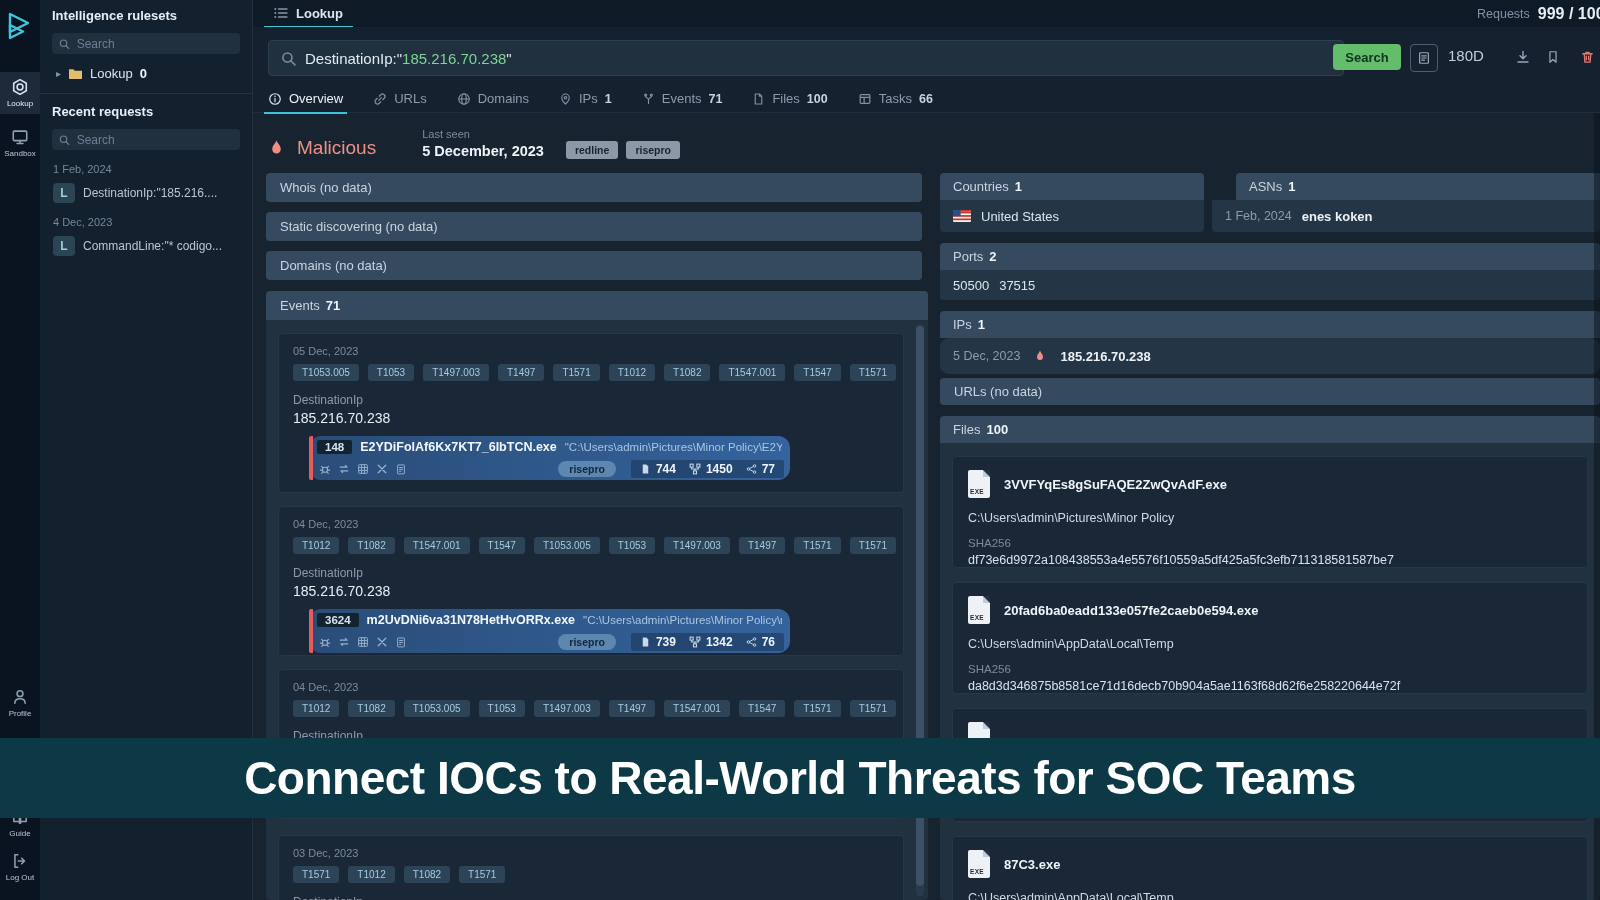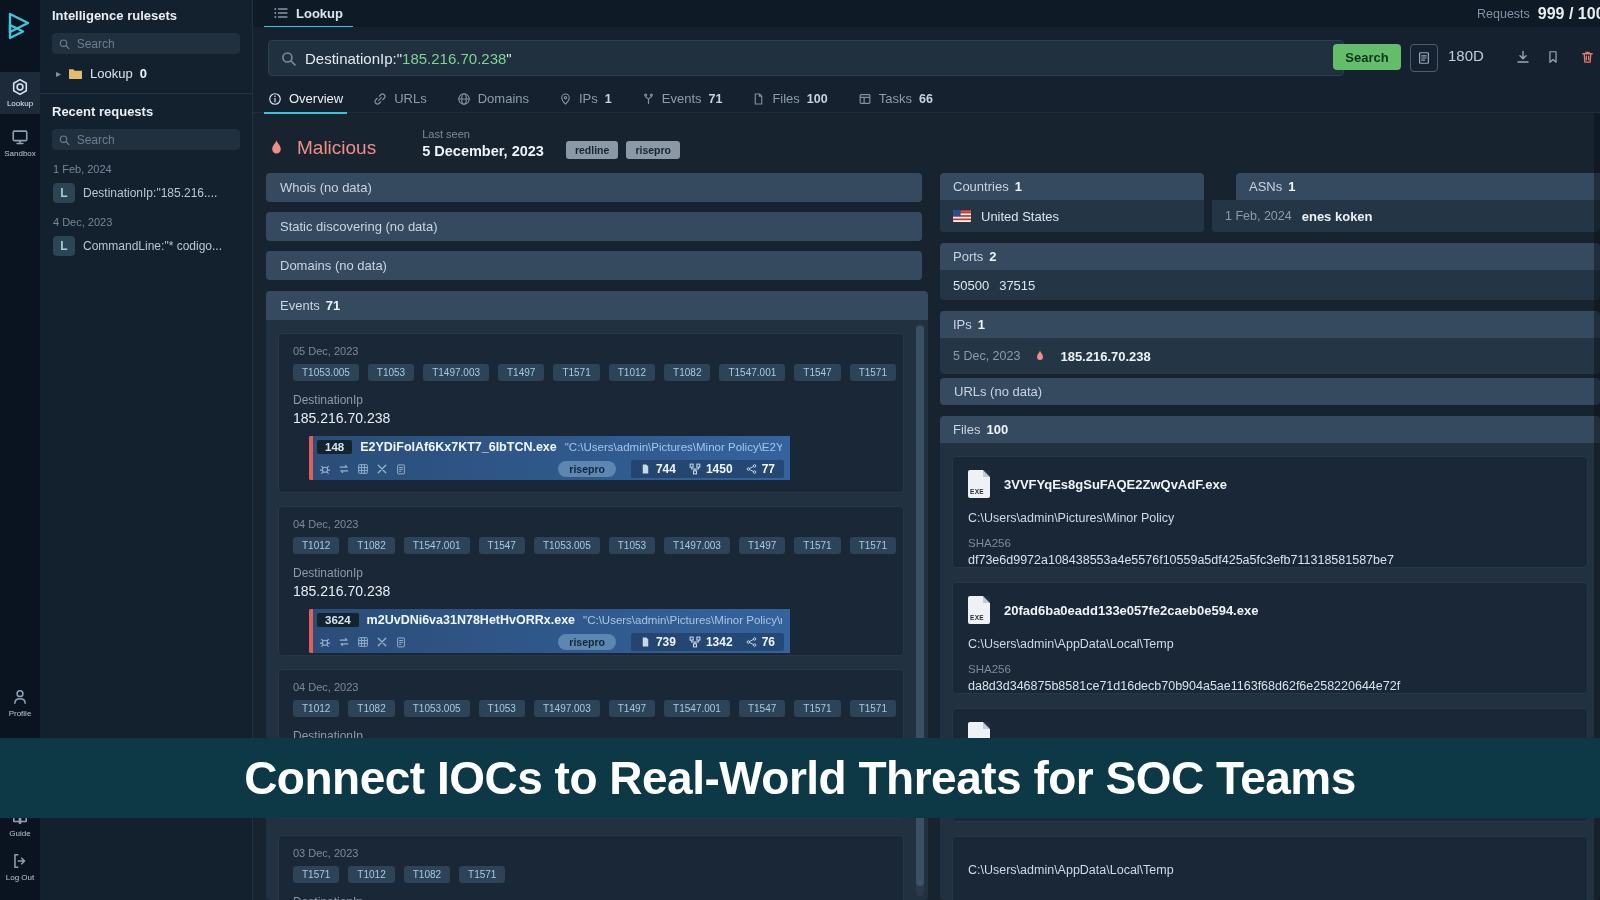--- a/index.html
+++ b/index.html
@@ -80,21 +80,21 @@
   
   .epanel{position:absolute;left:266px;top:320px;width:662px;height:580px;background:#223140;border-radius:0 0 4px 4px;overflow:hidden;padding:13px 24px 0 12px;box-sizing:border-box;}
   .escroll{position:absolute;right:4px;top:4px;width:8px;height:572px;background:#2a3a4b;border-radius:4px;}
   .escroll .thumb{position:absolute;left:0;top:2px;width:8px;height:560px;background:#3c5066;border-radius:4px;}
   .ecard{background:#1a2736;border:1px solid #273748;border-radius:4px;padding:11px 14px;box-sizing:border-box;margin-bottom:13px;}
   .edate{font-size:11px;color:#7c8b9c;}
   .etags{display:flex;gap:9px;margin-top:7px;flex-wrap:nowrap;}
   .ttag{background:#2c4358;color:#a6cbdf;font-size:10px;border-radius:3px;padding:3px 9px;white-space:nowrap;}
   .efield{font-size:12px;color:#8c9aab;margin-top:12px;}
   .evalue{font-size:14px;color:#e8eef5;margin-top:3px;}
-  .frow{position:relative;margin-top:10px;margin-left:16px;width:477px;background:linear-gradient(90deg,#2a4d78,#34639d);border-radius:0;padding-left:4px;}
+  .frow{position:relative;margin-top:10px;margin-left:16px;width:477px;background:linear-gradient(90deg,#2a4d78,#34639d);border-radius:12px;padding-left:4px;}
   .frow::before{content:"";position:absolute;left:0;top:0;bottom:0;width:4px;background:#e35d5d;border-radius:2px 0 0 2px;}
   .fline1{display:flex;align-items:center;height:22px;gap:8px;padding:0 8px 0 4px;}
   .fcount{background:#132330;color:#d6e4f2;font-size:11.5px;font-weight:bold;border-radius:2px;padding:1px 8px;}
   .fname{font-size:12.5px;font-weight:bold;color:#f2f7fc;white-space:nowrap;}
   .fpath{font-size:11.5px;color:#a9c6e2;white-space:nowrap;overflow:hidden;flex:1;}
   .fline2{display:flex;align-items:center;height:22px;gap:7px;padding:0 6px;}
   .fline2 .ai{color:#b9d2e8;opacity:.75;}
   .fspacer{flex:1;}
   .fpill{background:#5d87b0;color:#102639;font-size:10.5px;font-weight:bold;border-radius:9px;padding:2px 11px;}
   .fstats{display:flex;align-items:center;gap:13px;background:rgba(13,32,54,.38);border-radius:2px;padding:2px 9px;margin-left:8px;}
@@ -559,21 +559,21 @@
   </div>
   <div class="pbody" style="left:940px;top:270px;width:660px;height:30px;">
     <span>50500</span>
     <span>37515</span>
   </div>
 
   <div class="phead" style="left:940px;top:311px;width:660px;">
     <span>IPs</span>
       <b>1</b>
   </div>
-  <div class="pbody" style="left:940px;top:338px;width:660px;height:36px;gap:14px;">
+  <div class="pbody" style="left:940px;top:338px;width:660px;height:36px;gap:14px;border-radius:9px;">
     <span style="color:#8c9cac;font-size:12.5px;">5 Dec, 2023</span>
     <svg width="12" height="15" viewBox="0 0 16 18" style="color:#ef8e84;">
         <path fill="currentColor" d="M8 1 C8.5 4.2 12 5.8 12 9.6 A4 4 0 0 1 4 9.6 C4 5.8 7.5 4.2 8 1 Z"></path>
       </svg>
     <span style="font-weight:bold;color:#edf2f7;">185.216.70.238</span>
   </div>
 
   <div class="bar" style="left:940px;top:378px;width:660px;height:27px;">
     <span>URLs (no data)</span>
   </div>
@@ -607,20 +607,26 @@
       <div class="fchash">da8d3d346875b8581ce71d16decb70b904a5ae1163f68d62f6e258220644e72f</div>
     </div>
     <div class="fcard" style="height:114px;">
       <div class="fchead">
         <span class="exeicon">
             <span class="exelabel">EXE</span>
           </span>
       </div>
     </div>
     <div class="fcard" style="height:150px;">
+      <div class="fchead">
+        <span class="exeicon">
+            <span class="exelabel">EXE</span>
+          </span>
+        <span class="fcname">87C3.exe</span>
+      </div>
       <div class="fcpath">C:\Users\admin\AppData\Local\Temp</div>
     </div>
   </div>
 
   <div class="main-scroll"></div>
 
   <div class="banner">
     <span class="btxt">Connect IOCs to Real-World Threats for SOC Teams</span>
   </div>
 

